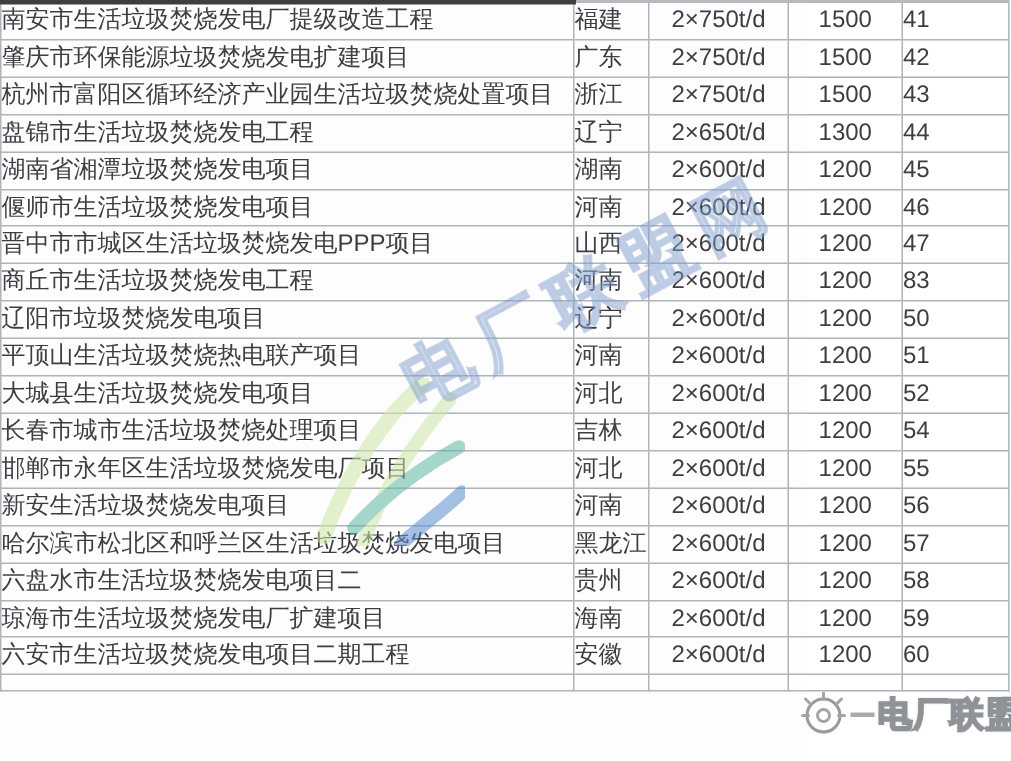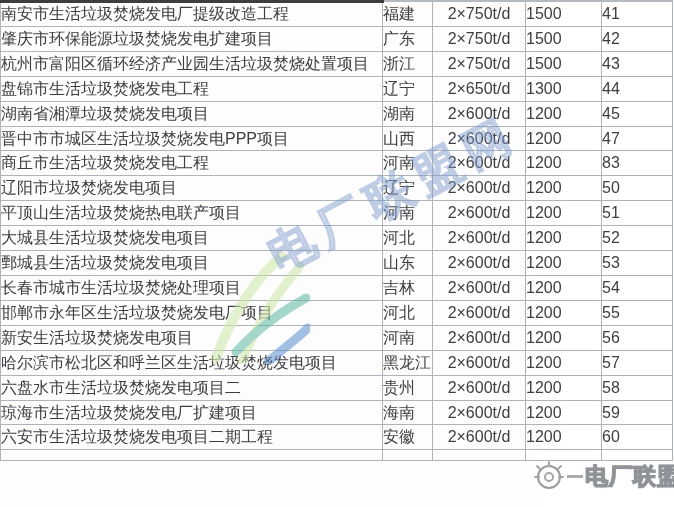--- a/index.html
+++ b/index.html
@@ -16,21 +16,21 @@
   }
   table.grid td{
     border:1px solid #aeb4b9;
     height:23.9px;padding:0;overflow:hidden;white-space:nowrap;
     font-size:16px;color:#3e3e42;background:transparent;
     line-height:23.9px;
   }
   td.name{ text-align:left;padding-left:2px;font-size:15.5px;}
   td.province{ font-size:15px;}
   td.capacity{ text-align:center;margin-left:43px;}
-  td.tonnage{ }
+  td.tonnage{ text-align:center;}
   td.seq{ }
   tr.partial td{height:10px;line-height:10px;}
 
   
   .top-dark-edge{
     position:absolute;left:0;top:0;width:384px;height:3px;
     background:#3e3e40;
   }
 
   
@@ -106,20 +106,27 @@
           <td class="seq">44</td>
         </tr>
         <tr>
           <td class="name">湖南省湘潭垃圾焚烧发电项目</td>
           <td class="province">湖南</td>
           <td class="capacity">2×600t/d</td>
           <td class="tonnage">1200</td>
           <td class="seq">45</td>
         </tr>
         <tr>
+          <td class="name">偃师市生活垃圾焚烧发电项目</td>
+          <td class="province">河南</td>
+          <td class="capacity">2×600t/d</td>
+          <td class="tonnage">1200</td>
+          <td class="seq">46</td>
+        </tr>
+        <tr>
           <td class="name">晋中市市城区生活垃圾焚烧发电PPP项目</td>
           <td class="province">山西</td>
           <td class="capacity">2×600t/d</td>
           <td class="tonnage">1200</td>
           <td class="seq">47</td>
         </tr>
         <tr>
           <td class="name">商丘市生活垃圾焚烧发电工程</td>
           <td class="province">河南</td>
           <td class="capacity">2×600t/d</td>
@@ -139,27 +146,20 @@
           <td class="capacity">2×600t/d</td>
           <td class="tonnage">1200</td>
           <td class="seq">51</td>
         </tr>
         <tr>
           <td class="name">大城县生活垃圾焚烧发电项目</td>
           <td class="province">河北</td>
           <td class="capacity">2×600t/d</td>
           <td class="tonnage">1200</td>
           <td class="seq">52</td>
-        </tr>
-        <tr>
-          <td class="name">鄄城县生活垃圾焚烧发电项目</td>
-          <td class="province">山东</td>
-          <td class="capacity">2×600t/d</td>
-          <td class="tonnage">1200</td>
-          <td class="seq">53</td>
         </tr>
         <tr>
           <td class="name">长春市城市生活垃圾焚烧处理项目</td>
           <td class="province">吉林</td>
           <td class="capacity">2×600t/d</td>
           <td class="tonnage">1200</td>
           <td class="seq">54</td>
         </tr>
         <tr>
           <td class="name">邯郸市永年区生活垃圾焚烧发电厂项目</td>

